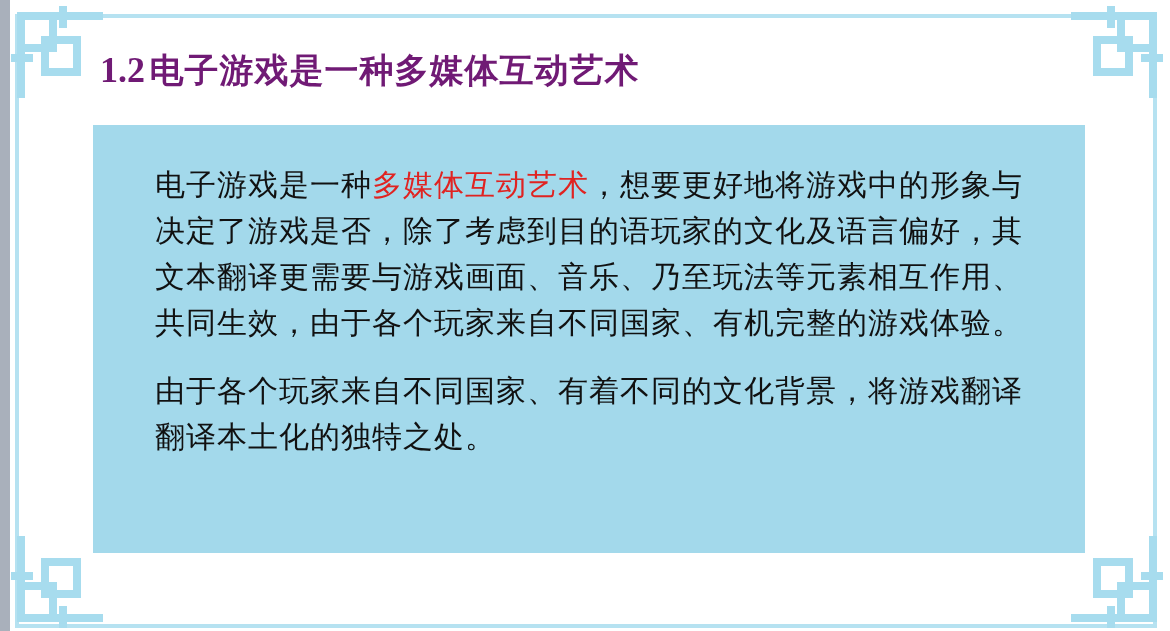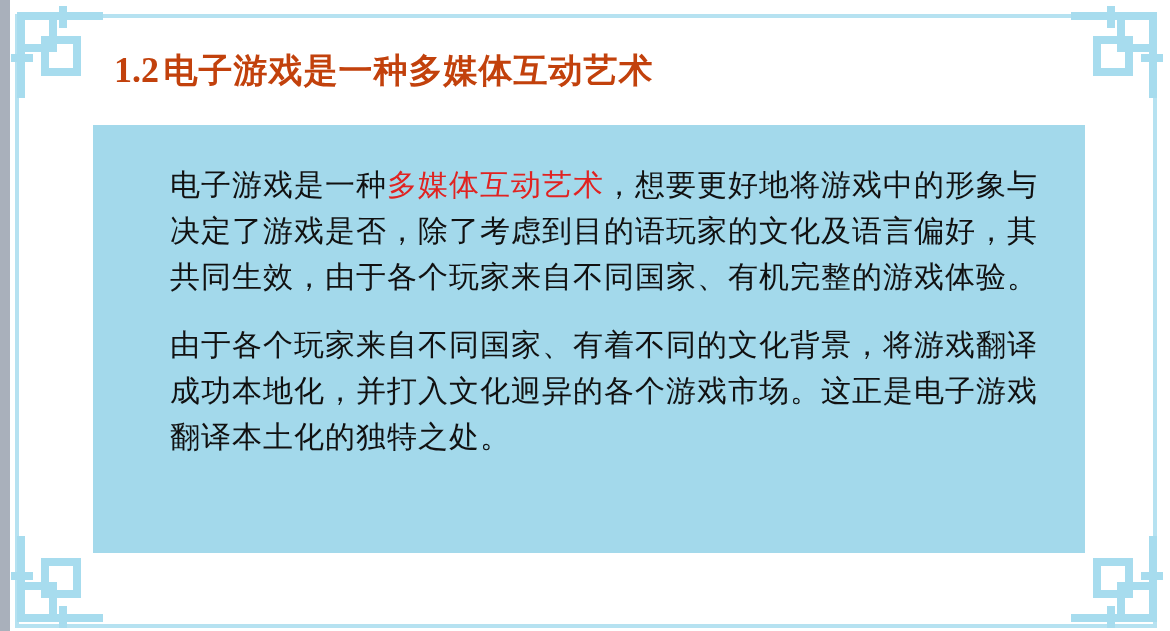--- a/index.html
+++ b/index.html
@@ -20,39 +20,39 @@
   }
   
   .ornament{position:absolute;width:92px;height:92px;}
   .ornament svg{display:block;width:92px;height:92px;}
   .ornament.tl{left:11px;top:6px;}
   .ornament.tr{left:1071px;top:6px;transform:scaleX(-1);}
   .ornament.bl{left:11px;top:536px;transform:scaleY(-1);}
   .ornament.br{left:1071px;top:536px;transform:scale(-1,-1);}
   
   .title{
-    position:absolute;left:114px;top:48px;
-    color:#c2410c;white-space:nowrap;
+    position:absolute;left:100px;top:48px;
+    color:#701a75;white-space:nowrap;
   }
   .title .num{
     font-family:"Liberation Serif", serif;
     font-weight:bold;font-size:36px;
   }
   .title .txt{
     font-family:"Liberation Sans", sans-serif;
     font-weight:bold;font-size:34px;letter-spacing:1px;
   }
   
   .panel{
     position:absolute;left:93px;top:125px;width:992px;height:428px;
     background:#a3d9eb;
   }
   
   .bodytext{
-    position:absolute;left:170px;top:162px;
+    position:absolute;left:155px;top:162px;
     color:#111111;font-size:30px;letter-spacing:1px;
     font-family:"Liberation Sans", sans-serif;
   }
   .bodytext .line{
     height:46px;line-height:46px;white-space:nowrap;
   }
   .bodytext .para2{margin-top:22px;text-align:center;}
   .red{color:#e02321;}
 </style>
 </head>
@@ -114,17 +114,17 @@
 <div class="title">
   <span class="num">1.2</span>
   <span class="txt">电子游戏是一种多媒体互动艺术</span>
 </div>
 
 <div class="panel"></div>
 
 <div class="bodytext">
   <div class="line"><span>电子游戏是一种</span><span class="red">多媒体互动艺术</span><span>，想要更好地将游戏中的形象与</span></div>
   <div class="line">决定了游戏是否，除了考虑到目的语玩家的文化及语言偏好，其</div>
+  <div class="line">文本翻译更需要与游戏画面、音乐、乃至玩法等元素相互作用、</div>
   <div class="line">共同生效，由于各个玩家来自不同国家、有机完整的游戏体验。</div>
   <div class="line para2">由于各个玩家来自不同国家、有着不同的文化背景，将游戏翻译</div>
-  <div class="line">成功本地化，并打入文化迥异的各个游戏市场。这正是电子游戏</div>
   <div class="line">翻译本土化的独特之处。</div>
 </div>
 
 </body></html>

